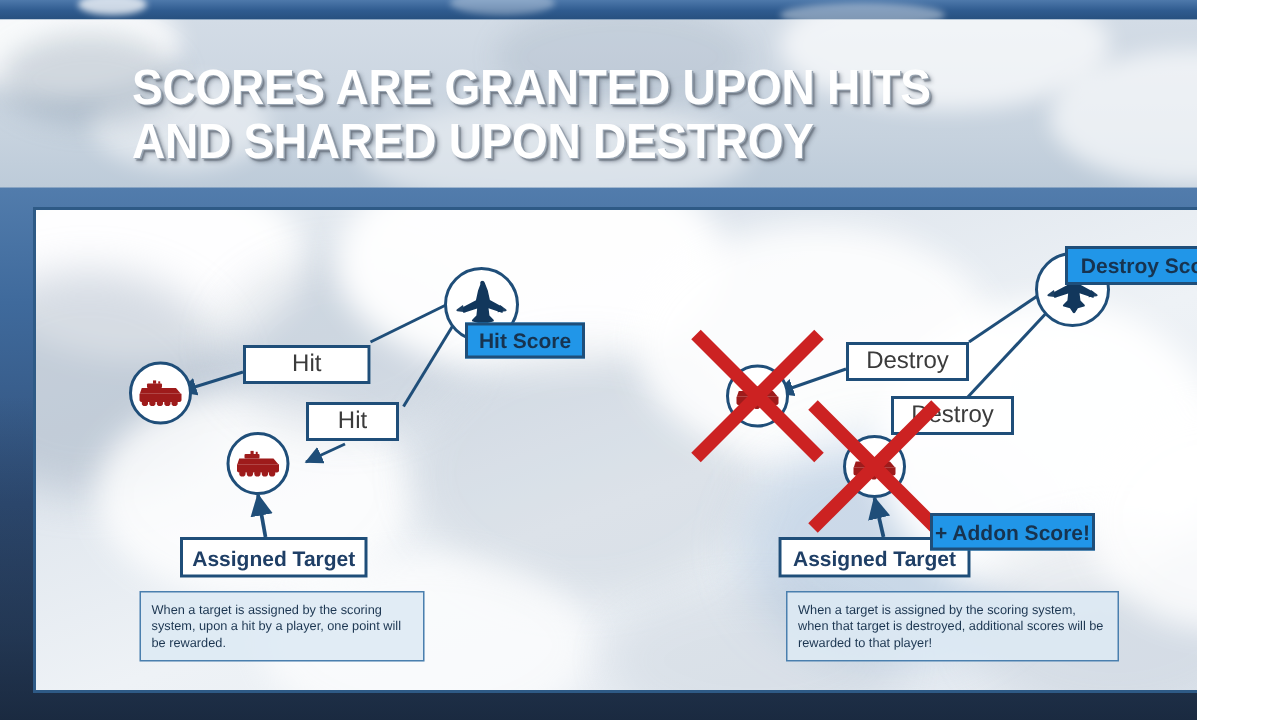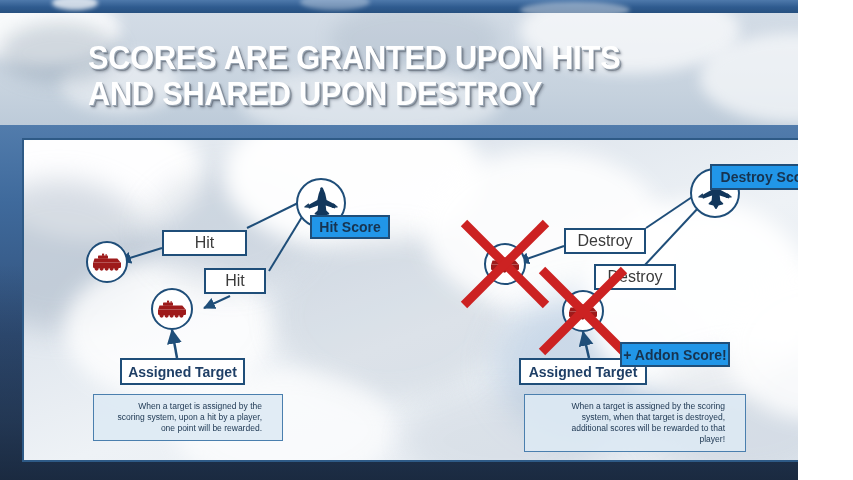--- a/index.html
+++ b/index.html
@@ -137,22 +137,22 @@
   }
 
   
   .caption {
     position: absolute;
     border: 1px solid #4a7fae;
     background: rgba(221,233,244,.88);
     color: #1b3550;
     font-size: 8.5px;
     line-height: 11px;
-    text-align: right;
-    padding: 6px 20px;
+    text-align: left;
+    padding: 6px 7px;
   }
 
   
   .xmark { position: absolute; pointer-events: none; }
 </style>
 </head>
 <body>
 
 <div id="slide">
 

